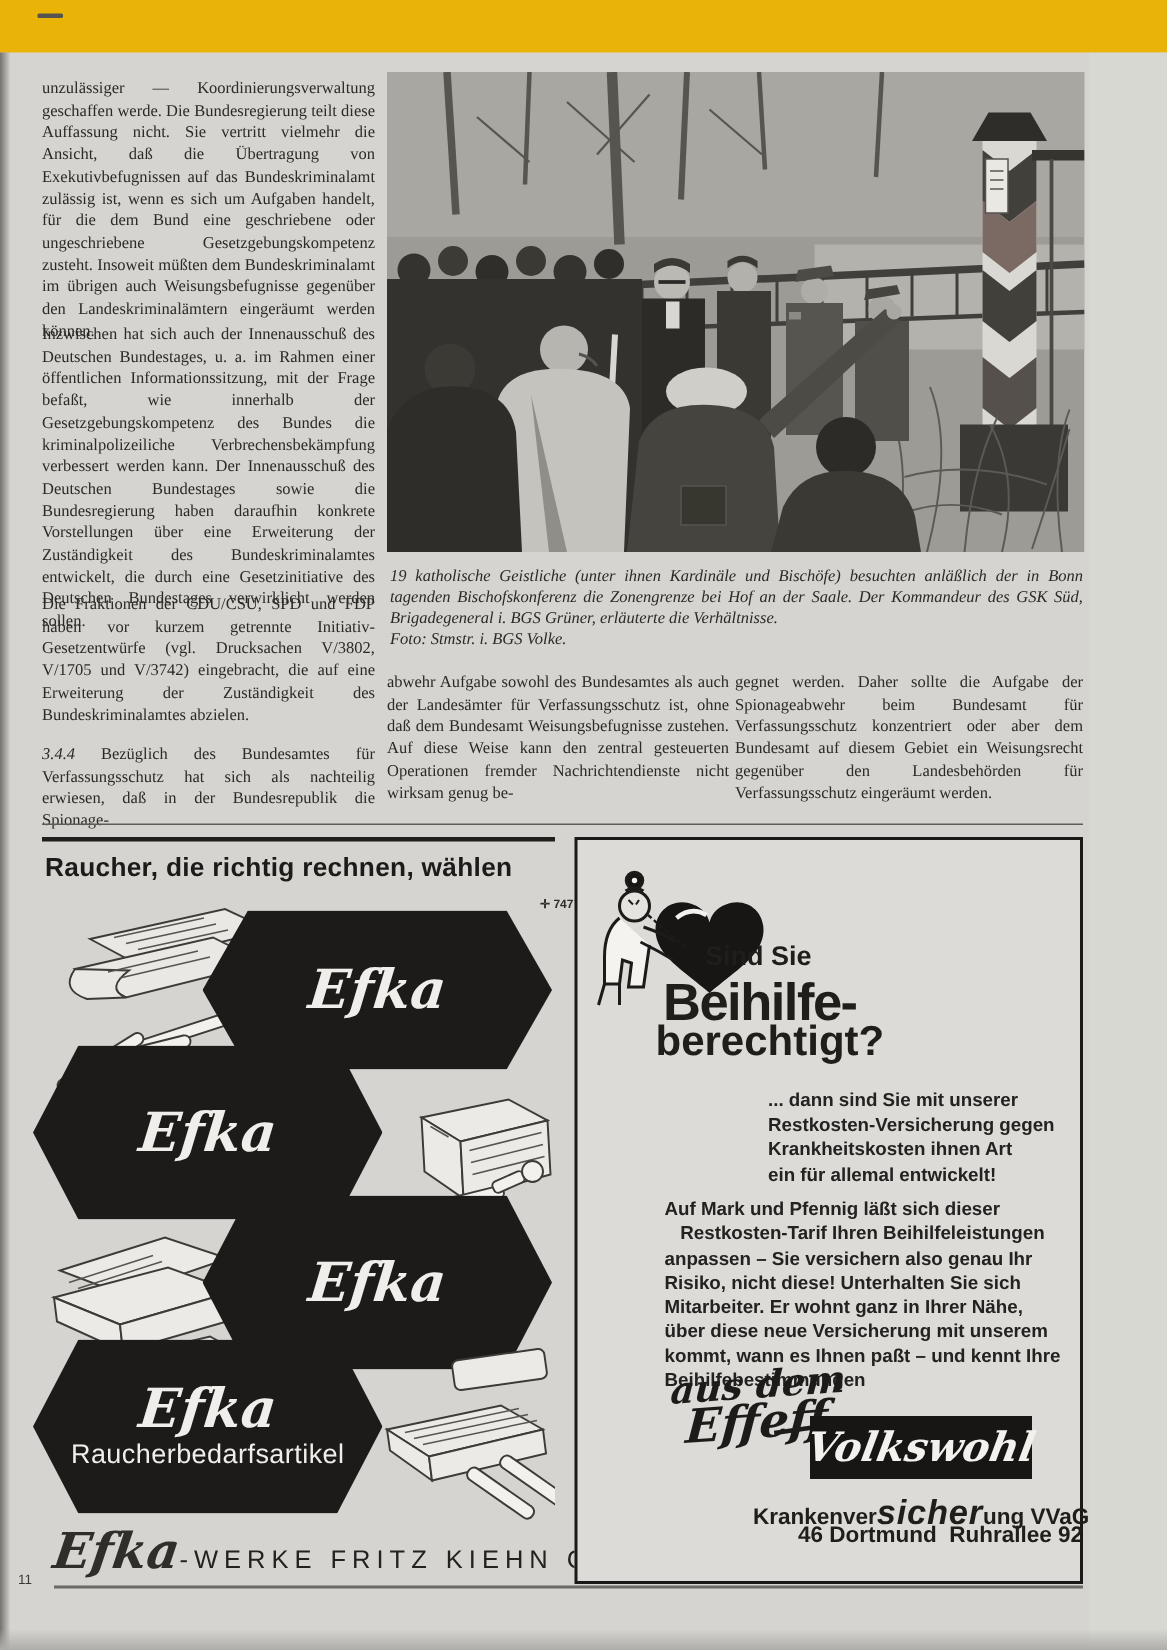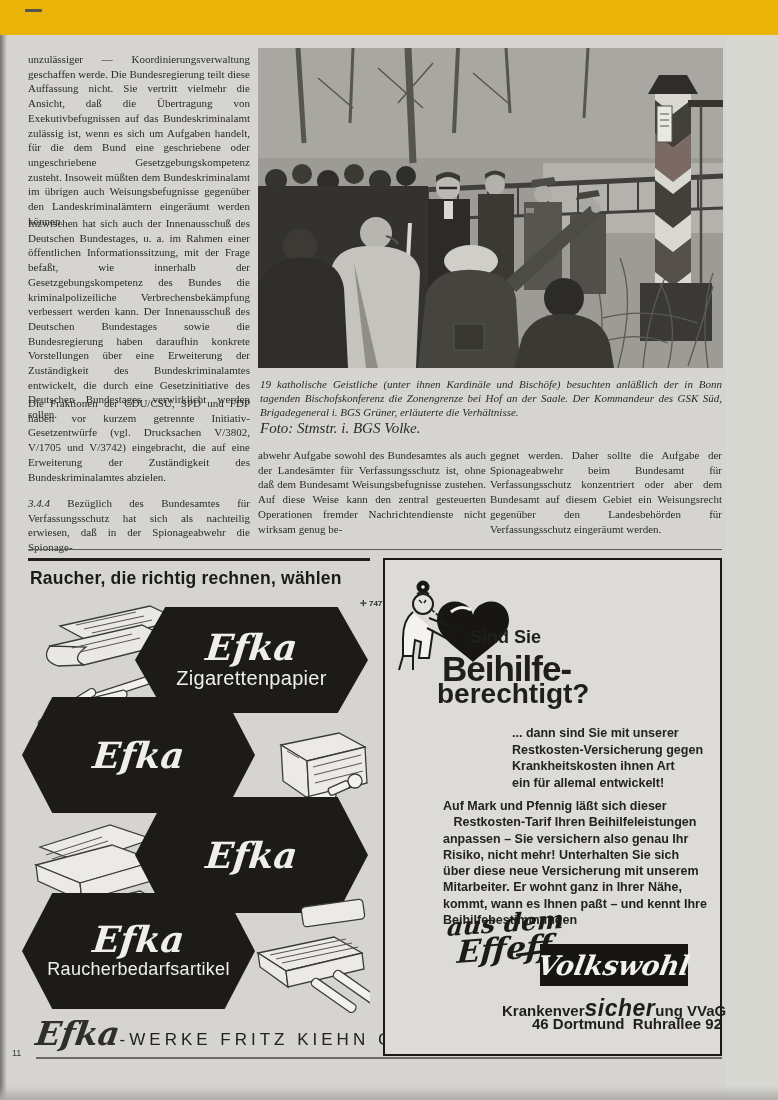--- a/index.html
+++ b/index.html
@@ -12,21 +12,21 @@
       background:linear-gradient(to right,#73726d,rgba(115,114,109,0));}
   .paper-edge-bottom{left:0;top:1086px;width:778px;height:14px;
       background:linear-gradient(to bottom,rgba(185,184,180,0),#aeada9);}
   .paper-edge-right{left:726px;top:35px;width:52px;height:1065px;background:#dbdad6;opacity:.55;}
   .corner-dash{left:25px;top:9px;width:17px;height:3px;background:#55544f;border-radius:1px;}
 
   
   .col-text{width:222px;text-align:justify;font-size:11px;line-height:14.7px;}
   .col-text .sec{font-style:italic;}
   .caption{width:462px;font-style:italic;font-size:11px;line-height:14.2px;text-align:justify;}
-  .caption-credit{font-style:italic;font-size:15px;}
+  .caption-credit{font-style:italic;font-size:11px;}
   .rule{background:#5e5d57;height:1px;}
   .rule-thick{background:#201f1d;height:2.5px;}
 
   
   .ad-head{font-family:"Liberation Sans",sans-serif;font-weight:700;font-size:17.5px;
            letter-spacing:.2px;color:#1c1b19;}
   .print-mark{font-family:"Liberation Sans",sans-serif;font-size:8px;font-weight:700;
               color:#2e2d2a;transform:rotate(90deg);transform-origin:left top;white-space:nowrap;}
   .hex{background:#1c1b19;clip-path:polygon(0 50%,13% 0,87% 0,100% 50%,87% 100%,13% 100%);
        display:flex;flex-direction:column;align-items:center;justify-content:center;color:#efeeea;}
@@ -65,21 +65,21 @@
   <div class="abs paper"></div>
   <div class="abs corner-dash"></div>
   <div class="abs paper-edge-right"></div>
   <div class="abs paper-edge-left"></div>
   <div class="abs paper-edge-bottom"></div>
 
   <div class="abs col-text" style="left:28px;top:52px;">unzulässiger — Koordinierungsverwaltung geschaffen werde. Die Bundesregierung teilt diese Auffassung nicht. Sie vertritt vielmehr die Ansicht, daß die Übertragung von Exekutivbefugnissen auf das Bundeskriminalamt zulässig ist, wenn es sich um Aufgaben handelt, für die dem Bund eine geschriebene oder ungeschriebene Gesetzgebungskompetenz zusteht. Insoweit müßten dem Bundeskriminalamt im übrigen auch Weisungsbefugnisse gegenüber den Landeskriminalämtern eingeräumt werden können.</div>
   <div class="abs col-text" style="left:28px;top:216px;">Inzwischen hat sich auch der Innenausschuß des Deutschen Bundestages, u. a. im Rahmen einer öffentlichen Informationssitzung, mit der Frage befaßt, wie innerhalb der Gesetzgebungskompetenz des Bundes die kriminalpolizeiliche Verbrechensbekämpfung verbessert werden kann. Der Innenausschuß des Deutschen Bundestages sowie die Bundesregierung haben daraufhin konkrete Vorstellungen über eine Erweiterung der Zuständigkeit des Bundeskriminalamtes entwickelt, die durch eine Gesetzinitiative des Deutschen Bundestages verwirklicht werden sollen.</div>
   <div class="abs col-text" style="left:28px;top:396px;">Die Fraktionen der CDU/CSU, SPD und FDP haben vor kurzem getrennte Initiativ-Gesetzentwürfe (vgl. Drucksachen V/3802, V/1705 und V/3742) eingebracht, die auf eine Erweiterung der Zuständigkeit des Bundeskriminalamtes abzielen.</div>
   <div class="abs col-text" style="left:28px;top:496px;">
-    <span class="sec">3.4.4</span><span> Bezüglich des Bundesamtes für Verfassungsschutz hat sich als nachteilig erwiesen, daß in der Spionageabwehr die Spionage-</span>
+    <span class="sec">3.4.4</span><span> Bezüglich des Bundesamtes für Verfassungsschutz hat sich als nachteilig erwiesen, daß in der Bundesrepublik die Spionage-</span>
   </div>
 
   <svg class="abs" style="left:258px;top:48px;" width="465" height="320" viewBox="0 0 465 320">
     <rect x="0" y="0" width="465" height="320" fill="#9c9b95"></rect>
     <rect x="0" y="0" width="465" height="110" fill="#a8a7a1"></rect>
 
     <g stroke="#56554f">
       <line x1="40" y1="0" x2="46" y2="95" stroke-width="5"></line>
       <line x1="95" y1="0" x2="92" y2="75" stroke-width="3"></line>
       <line x1="150" y1="0" x2="155" y2="115" stroke-width="7"></line>
@@ -215,21 +215,20 @@
     </g>
     <g fill="#f2f1ed" stroke="#3c3b37" stroke-width="1.3">
       <rect x="60" y="92" width="72" height="8" rx="4" transform="rotate(-18 96 96)"></rect>
       <rect x="28" y="106" width="72" height="8" rx="4" transform="rotate(-14 64 110)"></rect>
       <rect x="6" y="112" width="66" height="8" rx="4" transform="rotate(-32 39 116)"></rect>
     </g>
   </svg>
 
   <div class="abs hex" style="left:135px;top:607px;width:233px;height:106px;">
     <div class="hex-brand">Efka</div>
-    <div class="hex-label" style="font-size:20px;">Zigarettenpapier</div>
   </div>
 
   <svg class="abs" style="left:243px;top:715px;" width="130" height="120" viewBox="0 0 130 120">
     <g fill="#eceae6" stroke="#3c3b37" stroke-width="1.3">
       <polygon points="38,30 96,18 122,32 64,46"></polygon>
       <polygon points="38,30 64,46 66,84 40,66"></polygon>
       <polygon points="64,46 122,32 124,68 66,84"></polygon>
     </g>
     <g stroke="#55544f" stroke-width="1">
       <line x1="70" y1="52" x2="118" y2="40"></line>
@@ -326,23 +325,23 @@
     <div class="rtext" style="line-height:16.5px;">... dann sind Sie mit unserer</div>
     <div class="rtext" style="line-height:16.5px;">Restkosten-Versicherung gegen</div>
     <div class="rtext" style="line-height:16.5px;">Krankheitskosten ihnen Art</div>
     <div class="rtext" style="line-height:16.5px;">ein für allemal entwickelt!</div>
   </div>
 
   <div class="abs" style="left:443px;top:798px;">
     <div class="rtext" style="line-height:16.3px;">Auf Mark und Pfennig läßt sich dieser</div>
     <div class="rtext" style="line-height:16.3px;text-align:center;">Restkosten-Tarif Ihren Beihilfeleistungen</div>
     <div class="rtext" style="line-height:16.3px;">anpassen – Sie versichern also genau Ihr</div>
-    <div class="rtext" style="line-height:16.3px;">Risiko, nicht mehr! Unterhalten Sie sich</div>
+    <div class="rtext" style="line-height:16.3px;">Risiko, nicht diese! Unterhalten Sie sich</div>
+    <div class="rtext" style="line-height:16.3px;">Mitarbeiter. Er wohnt ganz in Ihrer Nähe,</div>
     <div class="rtext" style="line-height:16.3px;">über diese neue Versicherung mit unserem</div>
-    <div class="rtext" style="line-height:16.3px;">Mitarbeiter. Er wohnt ganz in Ihrer Nähe,</div>
     <div class="rtext" style="line-height:16.3px;">kommt, wann es Ihnen paßt – und kennt Ihre</div>
     <div class="rtext" style="line-height:16.3px;">Beihilfebestimmungen</div>
   </div>
 
   <div class="abs script" style="left:446px;top:913px;font-size:25px;">aus dem</div>
   <div class="abs script" style="left:456px;top:934px;font-size:31px;">Effeff</div>
   <div class="abs" style="left:516px;top:952px;width:26px;height:3px;background:#1c1b19;transform:rotate(-8deg);"></div>
 
   <div class="abs brand-box" style="left:540px;top:944px;width:148px;height:42px;">
     <span>Volkswohl</span>

